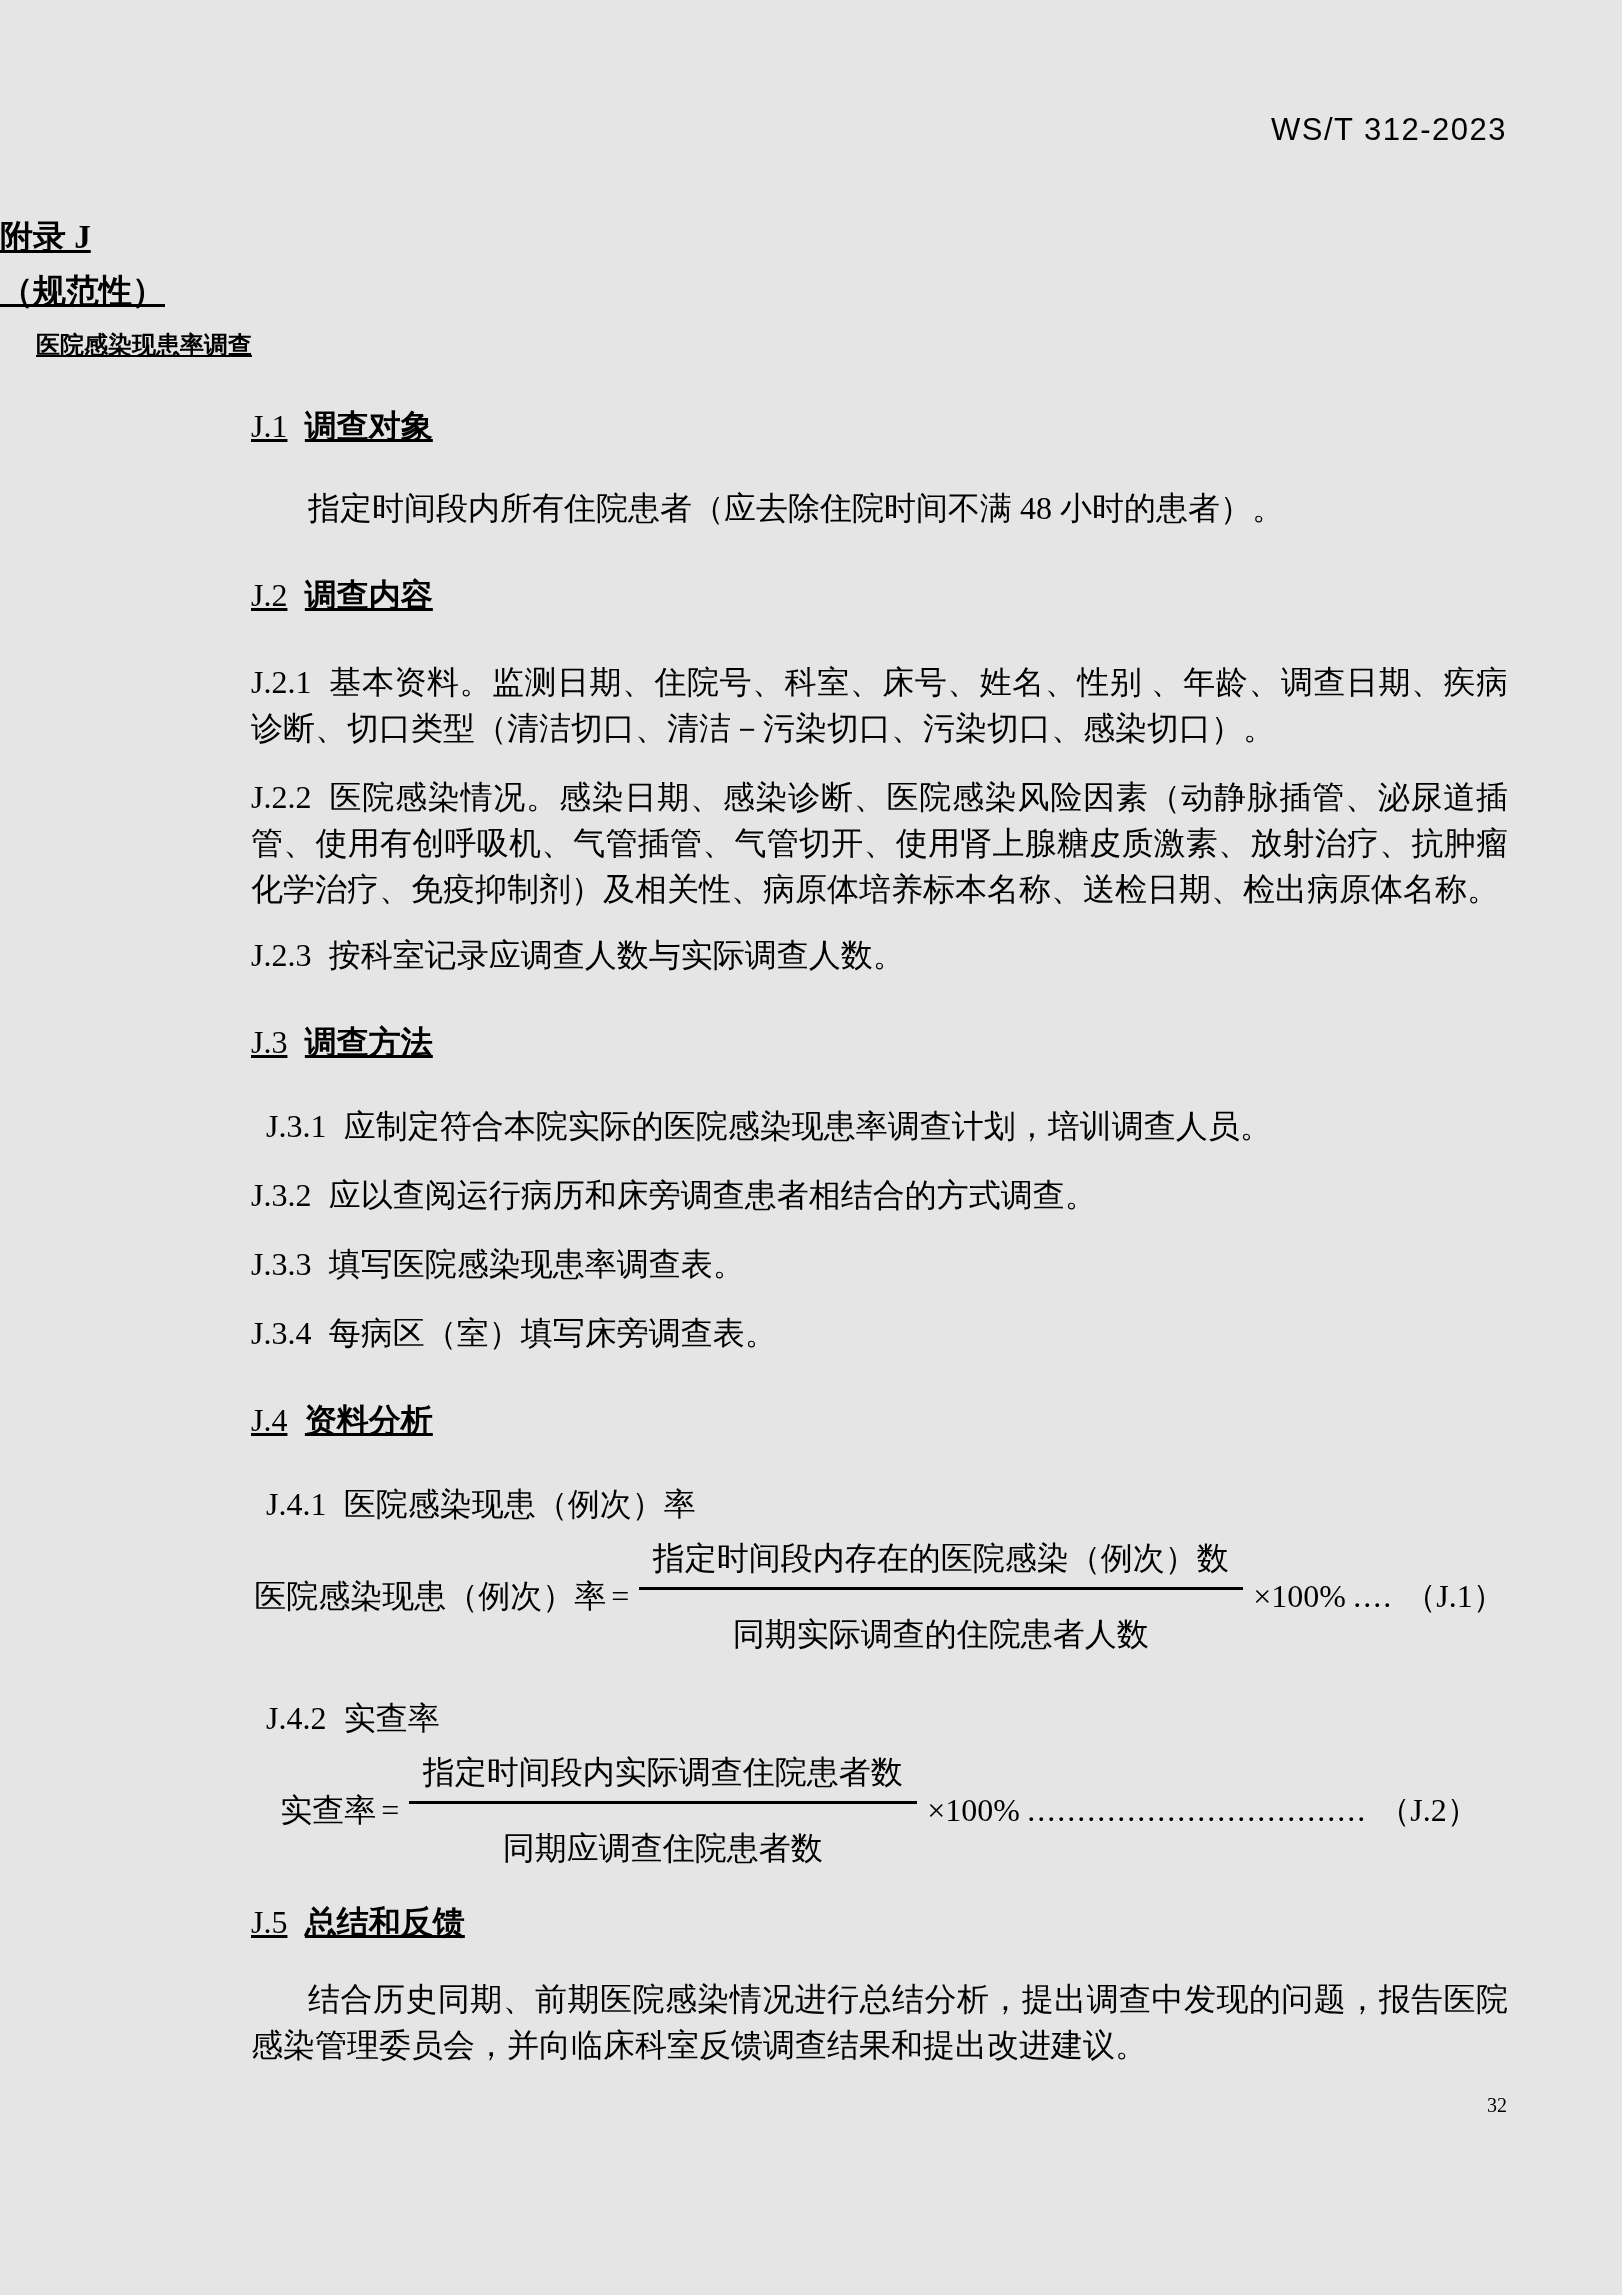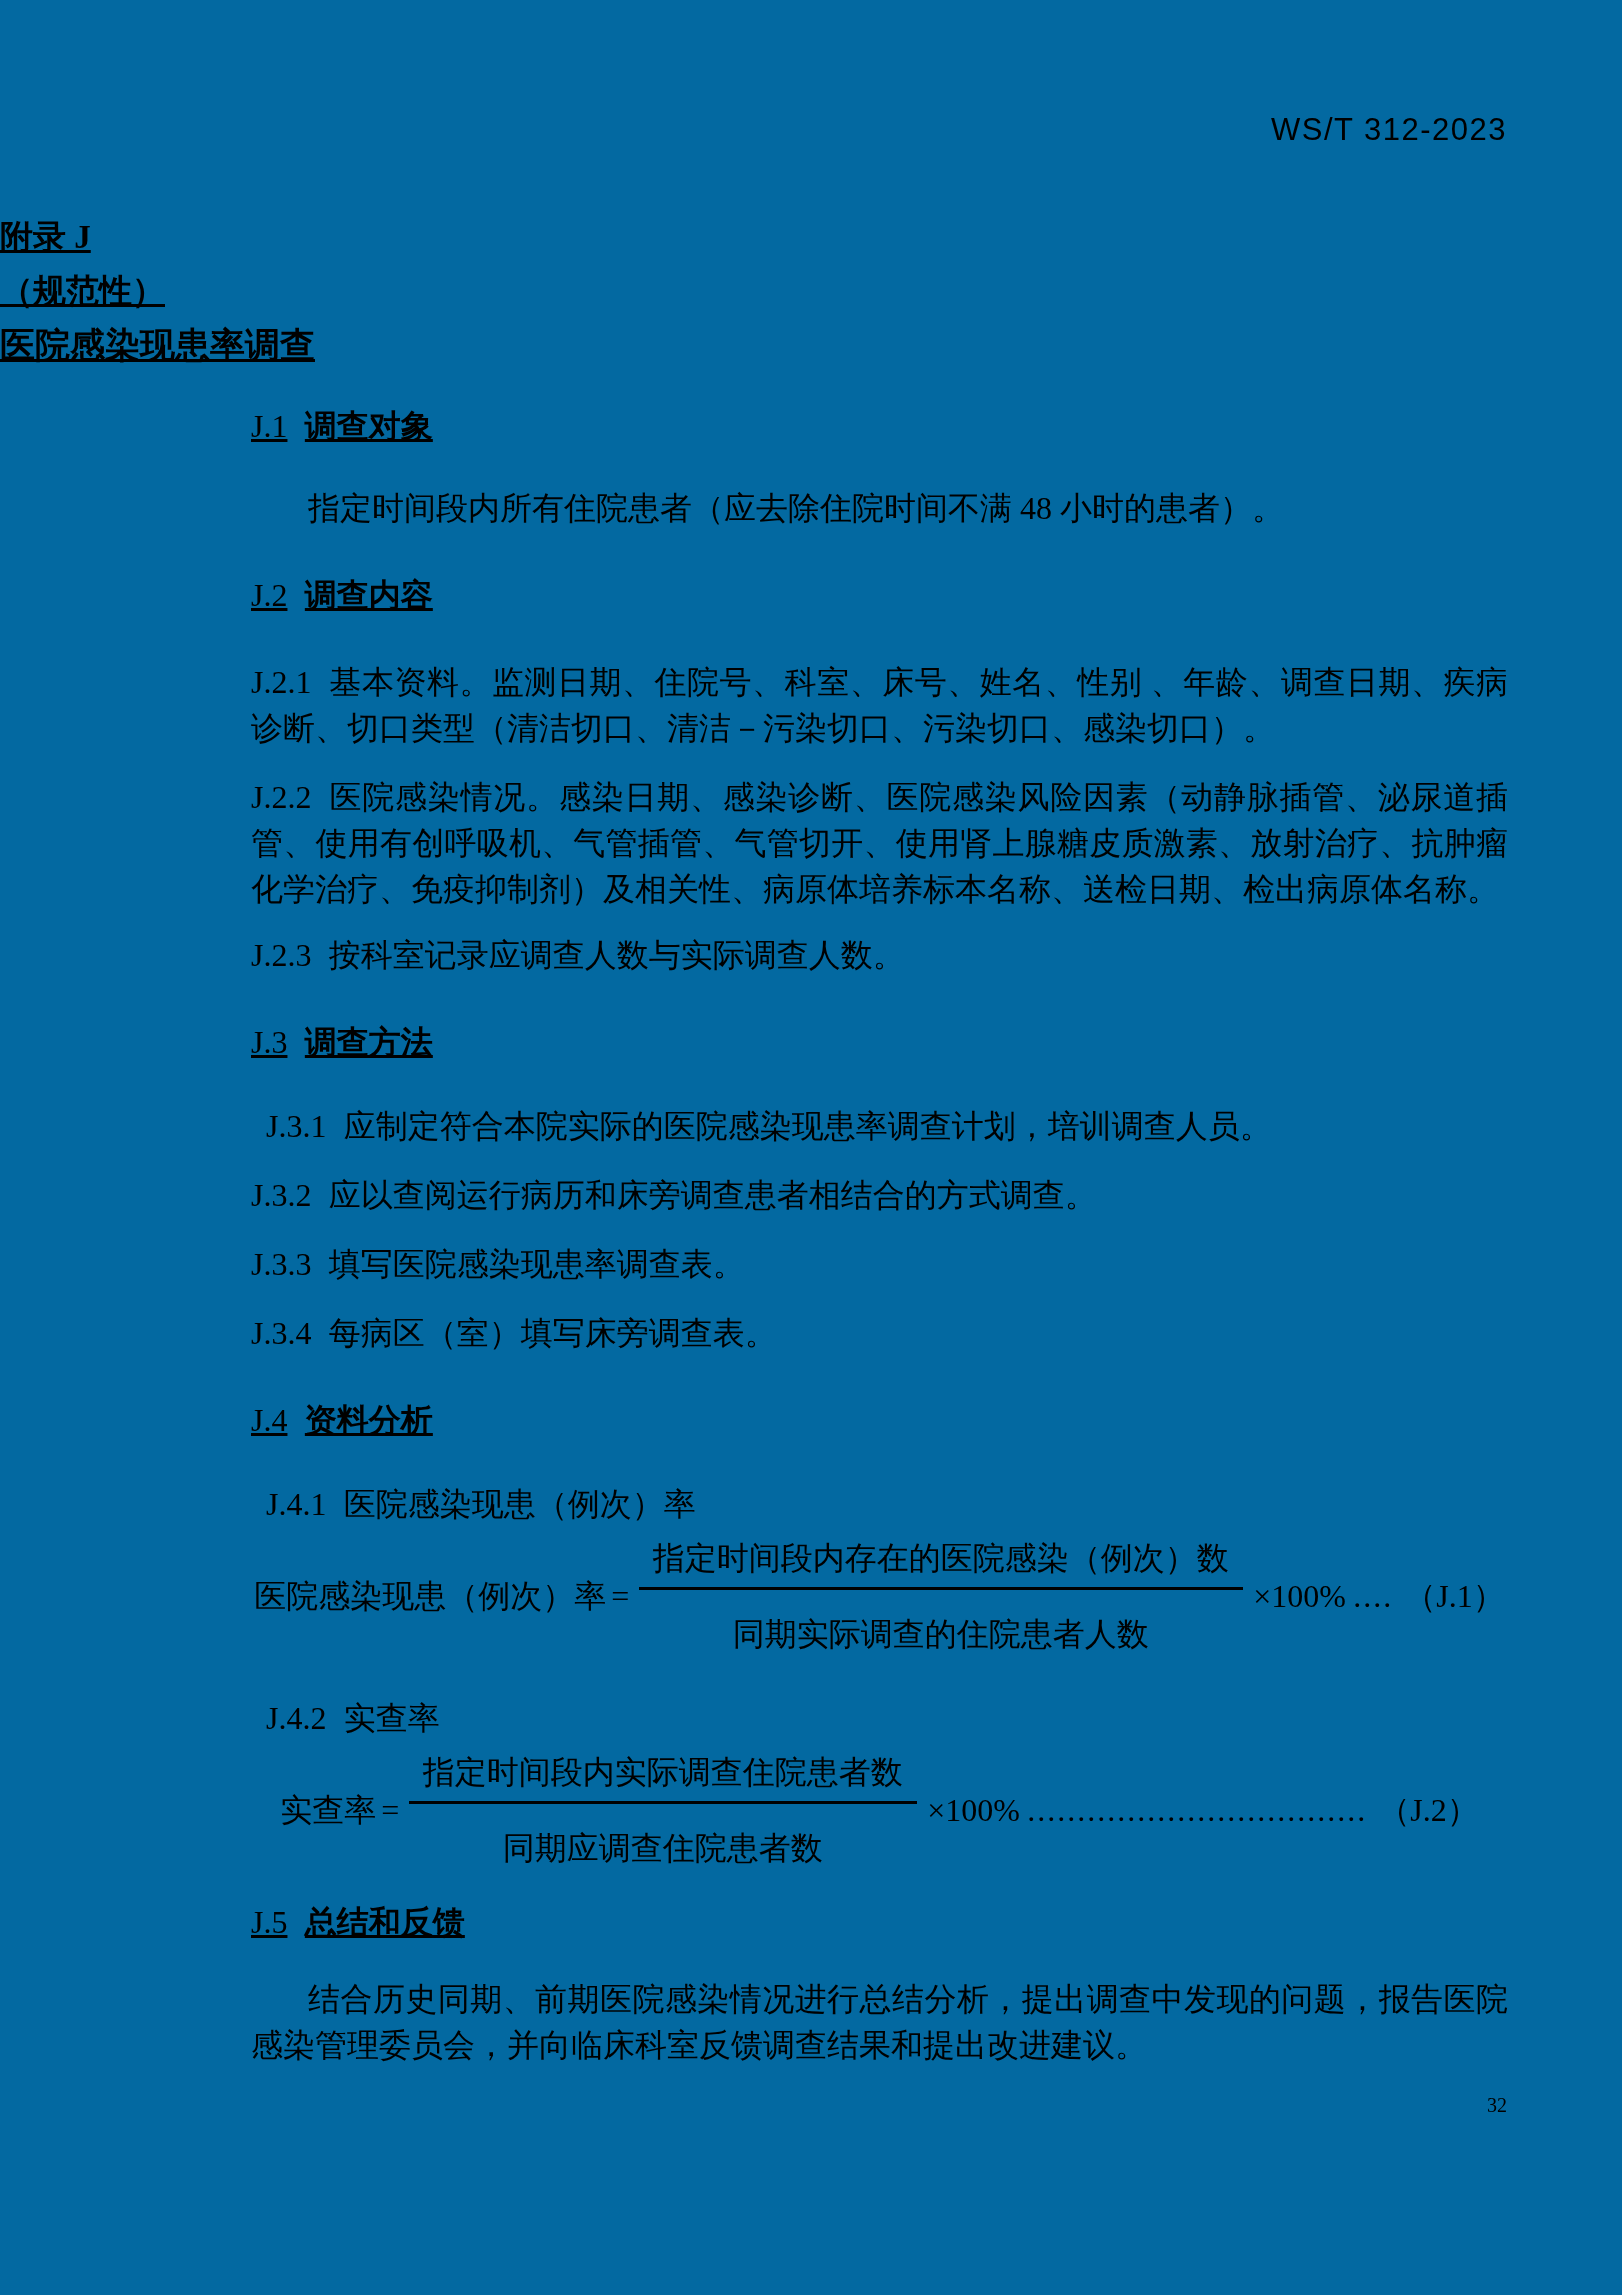--- a/index.html
+++ b/index.html
@@ -2,38 +2,38 @@
 <html style="font-size:8.2px"><head>
 <meta charset="utf-8">
 <style>
   * { margin: 0; padding: 0; box-sizing: border-box; }
   html, body { background: #888; }
   .page {
     position: relative;
     width: 1623px;
     height: 2295px;
     margin: 0 auto;
-    background: #0369a1;
+    background: #e5e5e5;
     color: #000000;
     font-family: "Liberation Serif", "DejaVu Serif", serif;
     font-size: 32px;
     overflow: hidden;
   }
   .doc-code {
     padding: 107px 116px 0 0;
     text-align: right;
     font-family: "Liberation Sans", "DejaVu Sans", sans-serif;
     font-size: 31px;
     letter-spacing: 1.5px;
     line-height: 46px;
   }
   .title-block { margin-top: 57px; text-align: left; text-decoration: underline; }
   .title-line { line-height: 54px; }
   .t-serif-bold { font-family: "Liberation Serif", "DejaVu Serif", serif; font-weight: bold; font-size: 33px; }
-  .t-heiti { font-family: "Liberation Sans", "DejaVu Sans", sans-serif; font-weight: bold; font-size: 35px; }
+  .t-heiti { font-family: "Liberation Sans", "DejaVu Sans", sans-serif; font-weight: bold; font-size: 24px; margin-left: 36px; }
   .content {
     padding: 0 115px 0 251px;
     text-align: justify;
     text-justify: inter-character;
   }
   .sec-heading {
     font-size: 32px;
     line-height: 46px;
     font-weight: normal;
     text-align: left;

